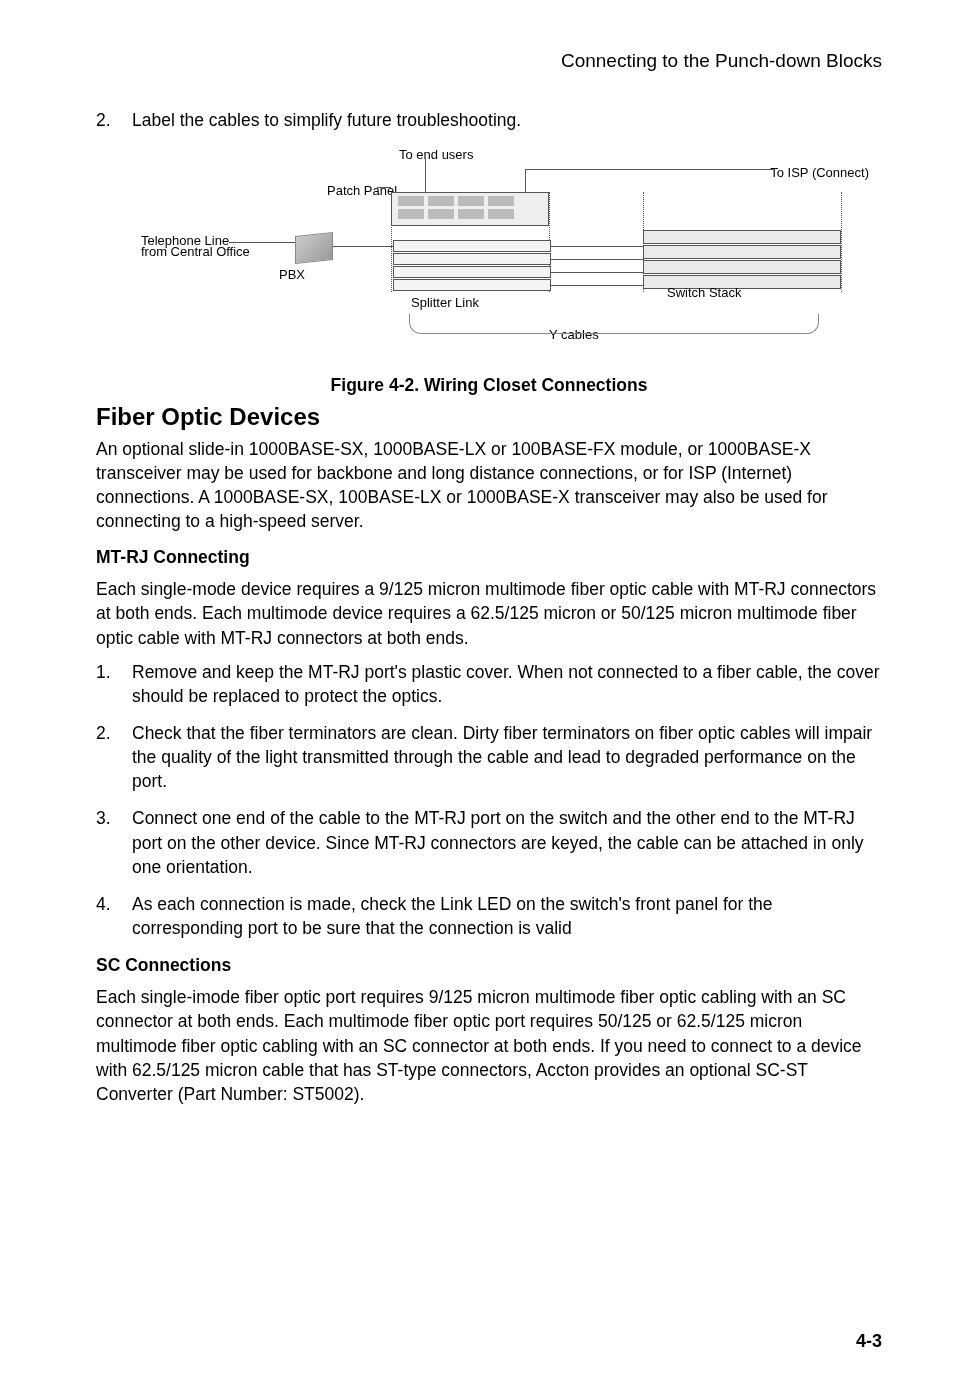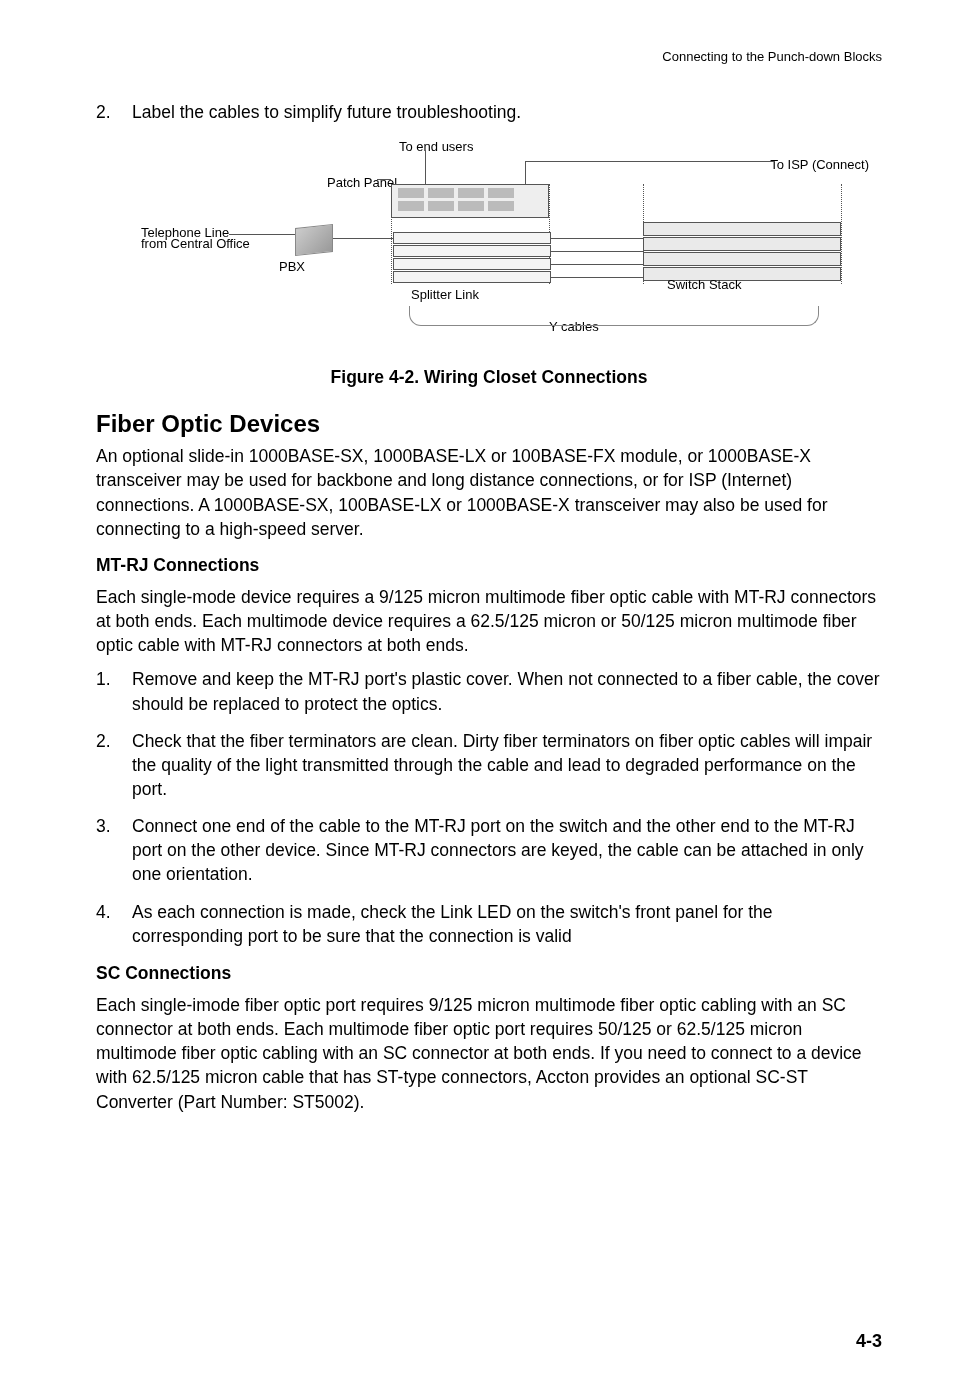--- a/index.html
+++ b/index.html
@@ -9,21 +9,21 @@
     color: #000;
     width: 954px;
     height: 1388px;
     padding: 48px 72px 36px 96px;
     position: relative;
     font-size: 17.5px;
     line-height: 1.38;
   }
   .header-right {
     text-align: right;
-    font-size: 13px;
+    font-size: 19px;
     margin-bottom: 34px;
   }
   .step-row {
     display: flex;
     margin-bottom: 10px;
   }
   .step-num {
     width: 36px;
     flex-shrink: 0;
   }
@@ -36,21 +36,21 @@
     height: 215px;
     position: relative;
     font-size: 9px;
     font-family: Arial, sans-serif;
   }
   .fig-label { position: absolute; font-size: 13px; white-space: nowrap; }
   .fig-caption {
     text-align: center;
     font-weight: bold;
     font-size: 17.5px;
-    margin-bottom: 18px;
+    margin-bottom: 2px;
   }
   h2.sec {
     font-size: 24px;
     font-weight: bold;
     margin-bottom: 4px;
   }
   h3.sub {
     font-size: 17.5px;
     font-weight: bold;
     margin-top: 12px;
@@ -158,21 +158,21 @@
   <div class="line-h" style="left:442px; top:115px; width:92px"></div>
   <div class="line-h" style="left:442px; top:128px; width:92px"></div>
   <div class="line-h" style="left:442px; top:141px; width:92px"></div>
 </div>
 
 <div class="fig-caption">Figure 4-2.  Wiring Closet Connections</div>
 
 <h2 class="sec">Fiber Optic Devices</h2>
 <p class="para">An optional slide-in 1000BASE-SX, 1000BASE-LX or 100BASE-FX module, or 1000BASE-X transceiver may be used for backbone and long distance connections, or for ISP (Internet) connections. A 1000BASE-SX, 100BASE-LX or 1000BASE-X transceiver may also be used for connecting to a high-speed server.</p>
 
-<h3 class="sub">MT-RJ Connections</h3>
+<h3 class="sub">MT-RJ Connecting</h3>
 <p class="para">Each single-mode device requires a 9/125 micron multimode fiber optic cable with MT-RJ connectors at both ends. Each multimode device requires a 62.5/125 micron or 50/125 micron multimode fiber optic cable with MT-RJ connectors at both ends.</p>
 
 <ol class="numlist">
   <li>
     <span class="n">1.</span>
     <span class="t">Remove and keep the MT-RJ port's plastic cover. When not connected to a fiber cable, the cover should be replaced to protect the optics.</span>
   </li>
   <li>
     <span class="n">2.</span>
     <span class="t">Check that the fiber terminators are clean. Dirty fiber terminators on fiber optic cables will impair the quality of the light transmitted through the cable and lead to degraded performance on the port.</span>

